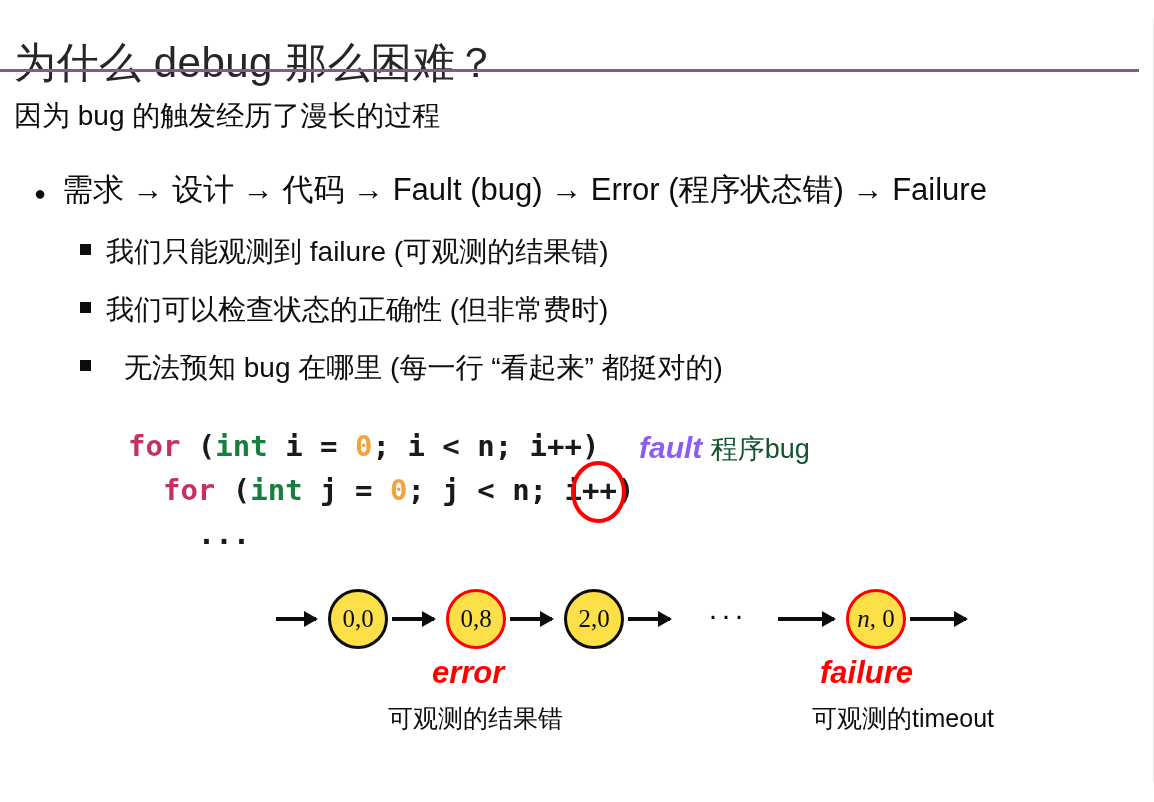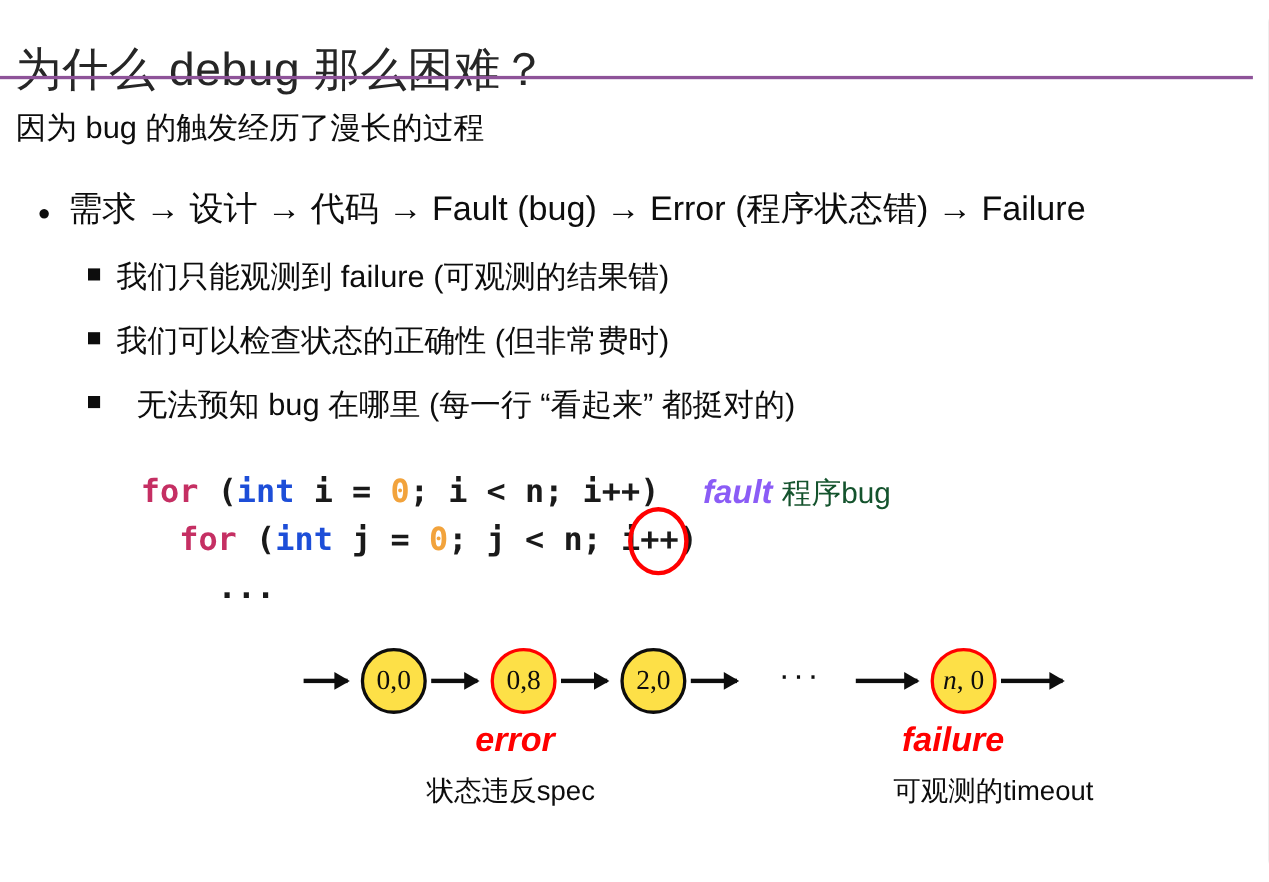--- a/index.html
+++ b/index.html
@@ -112,21 +112,21 @@
     left: 128px;
     top: 424px;
     font-family: "DejaVu Sans Mono", "Liberation Mono", monospace;
     font-size: 29px;
     line-height: 44px;
     font-weight: bold;
     color: #1a1a1a;
     white-space: pre;
   }
   .kw  { color: #C52F63; }
-  .typ { color: #1d4ed8; }
+  .typ { color: #15803d; }
   .num { color: #F2A33C; }
   .punct { color: #1a1a1a; }
 
   #fault-label {
     position: absolute;
     left: 639px;
     top: 428px;
     font-size: 30px;
     line-height: 40px;
     white-space: nowrap;
@@ -299,17 +299,17 @@
     <div id="ellipsis-dots">···</div>
     <div class="arrow" id="arrow-4"></div>
     <div class="node red" id="node-n0">
       <span class="nvar">n</span>
         <span>, 0</span>
     </div>
     <div class="arrow" id="arrow-out"></div>
   </div>
 
   <div class="caption-italic" id="caption-error-word">error</div>
-  <div class="caption-cn" id="caption-error-cn">状态违反spec</div>
+  <div class="caption-cn" id="caption-error-cn">可观测的结果错</div>
   <div class="caption-italic" id="caption-failure-word">failure</div>
   <div class="caption-cn" id="caption-failure-cn">可观测的timeout</div>
 
 </div>
 
 </body></html>

